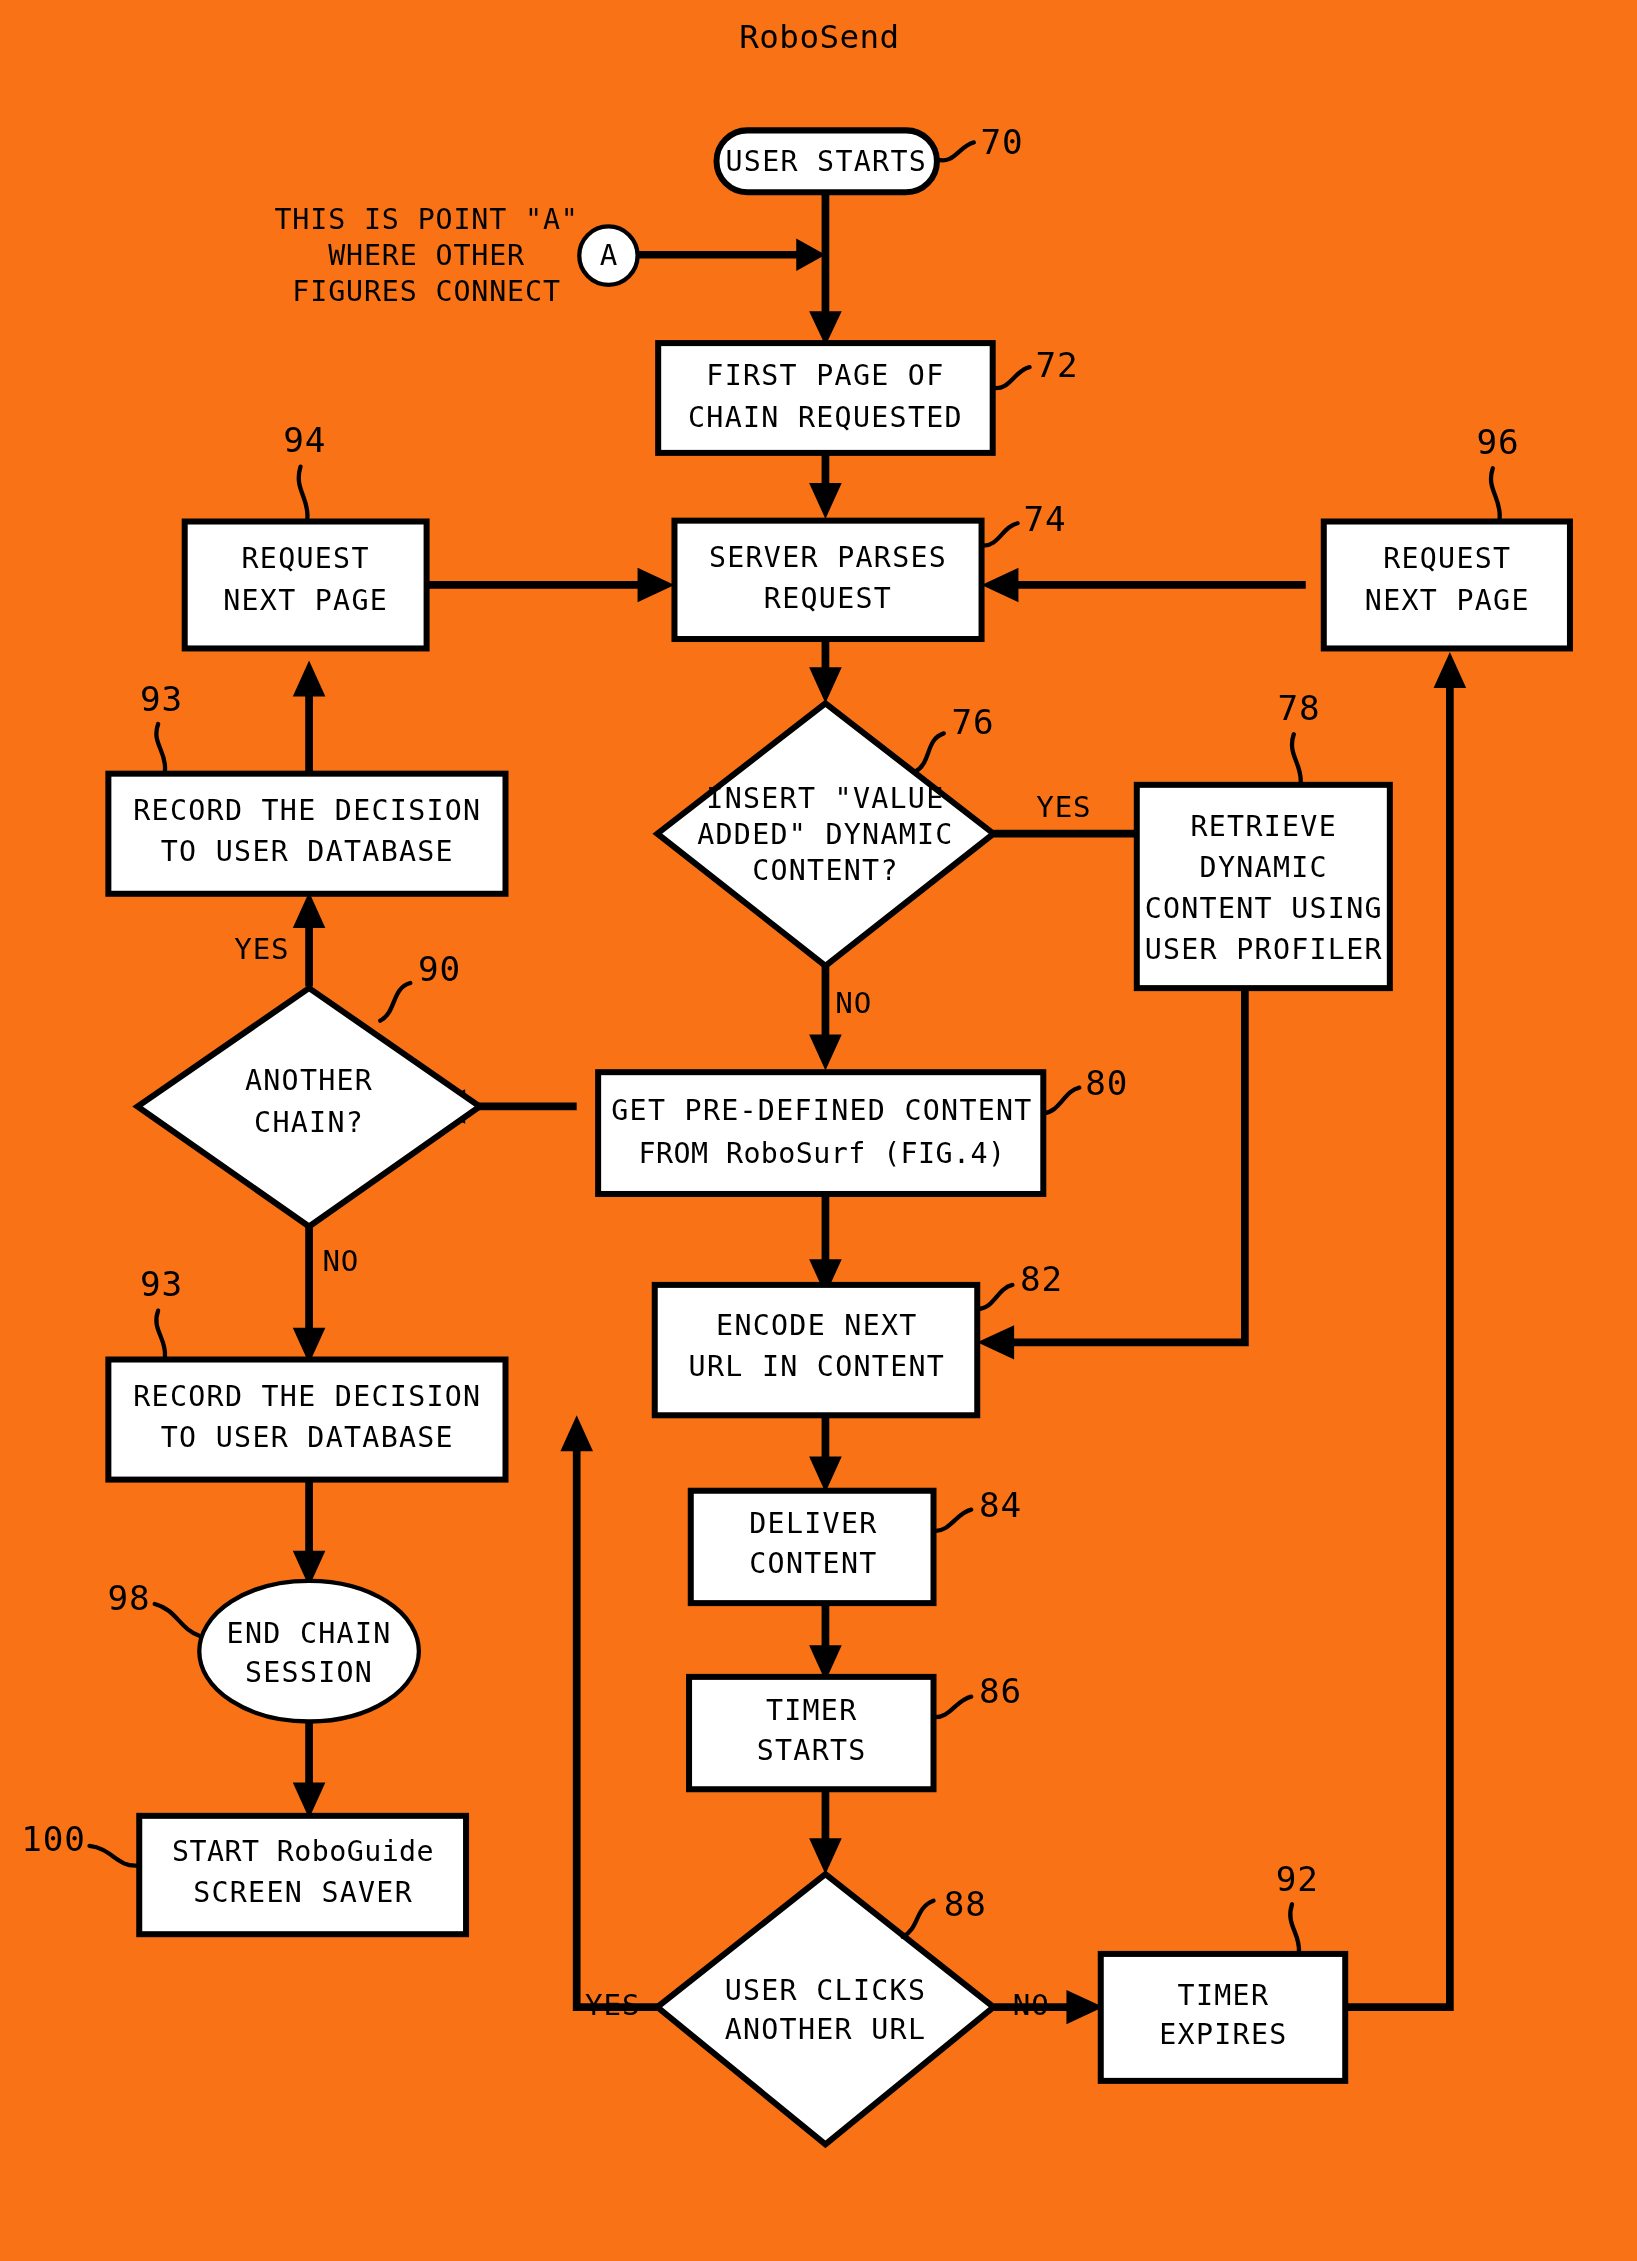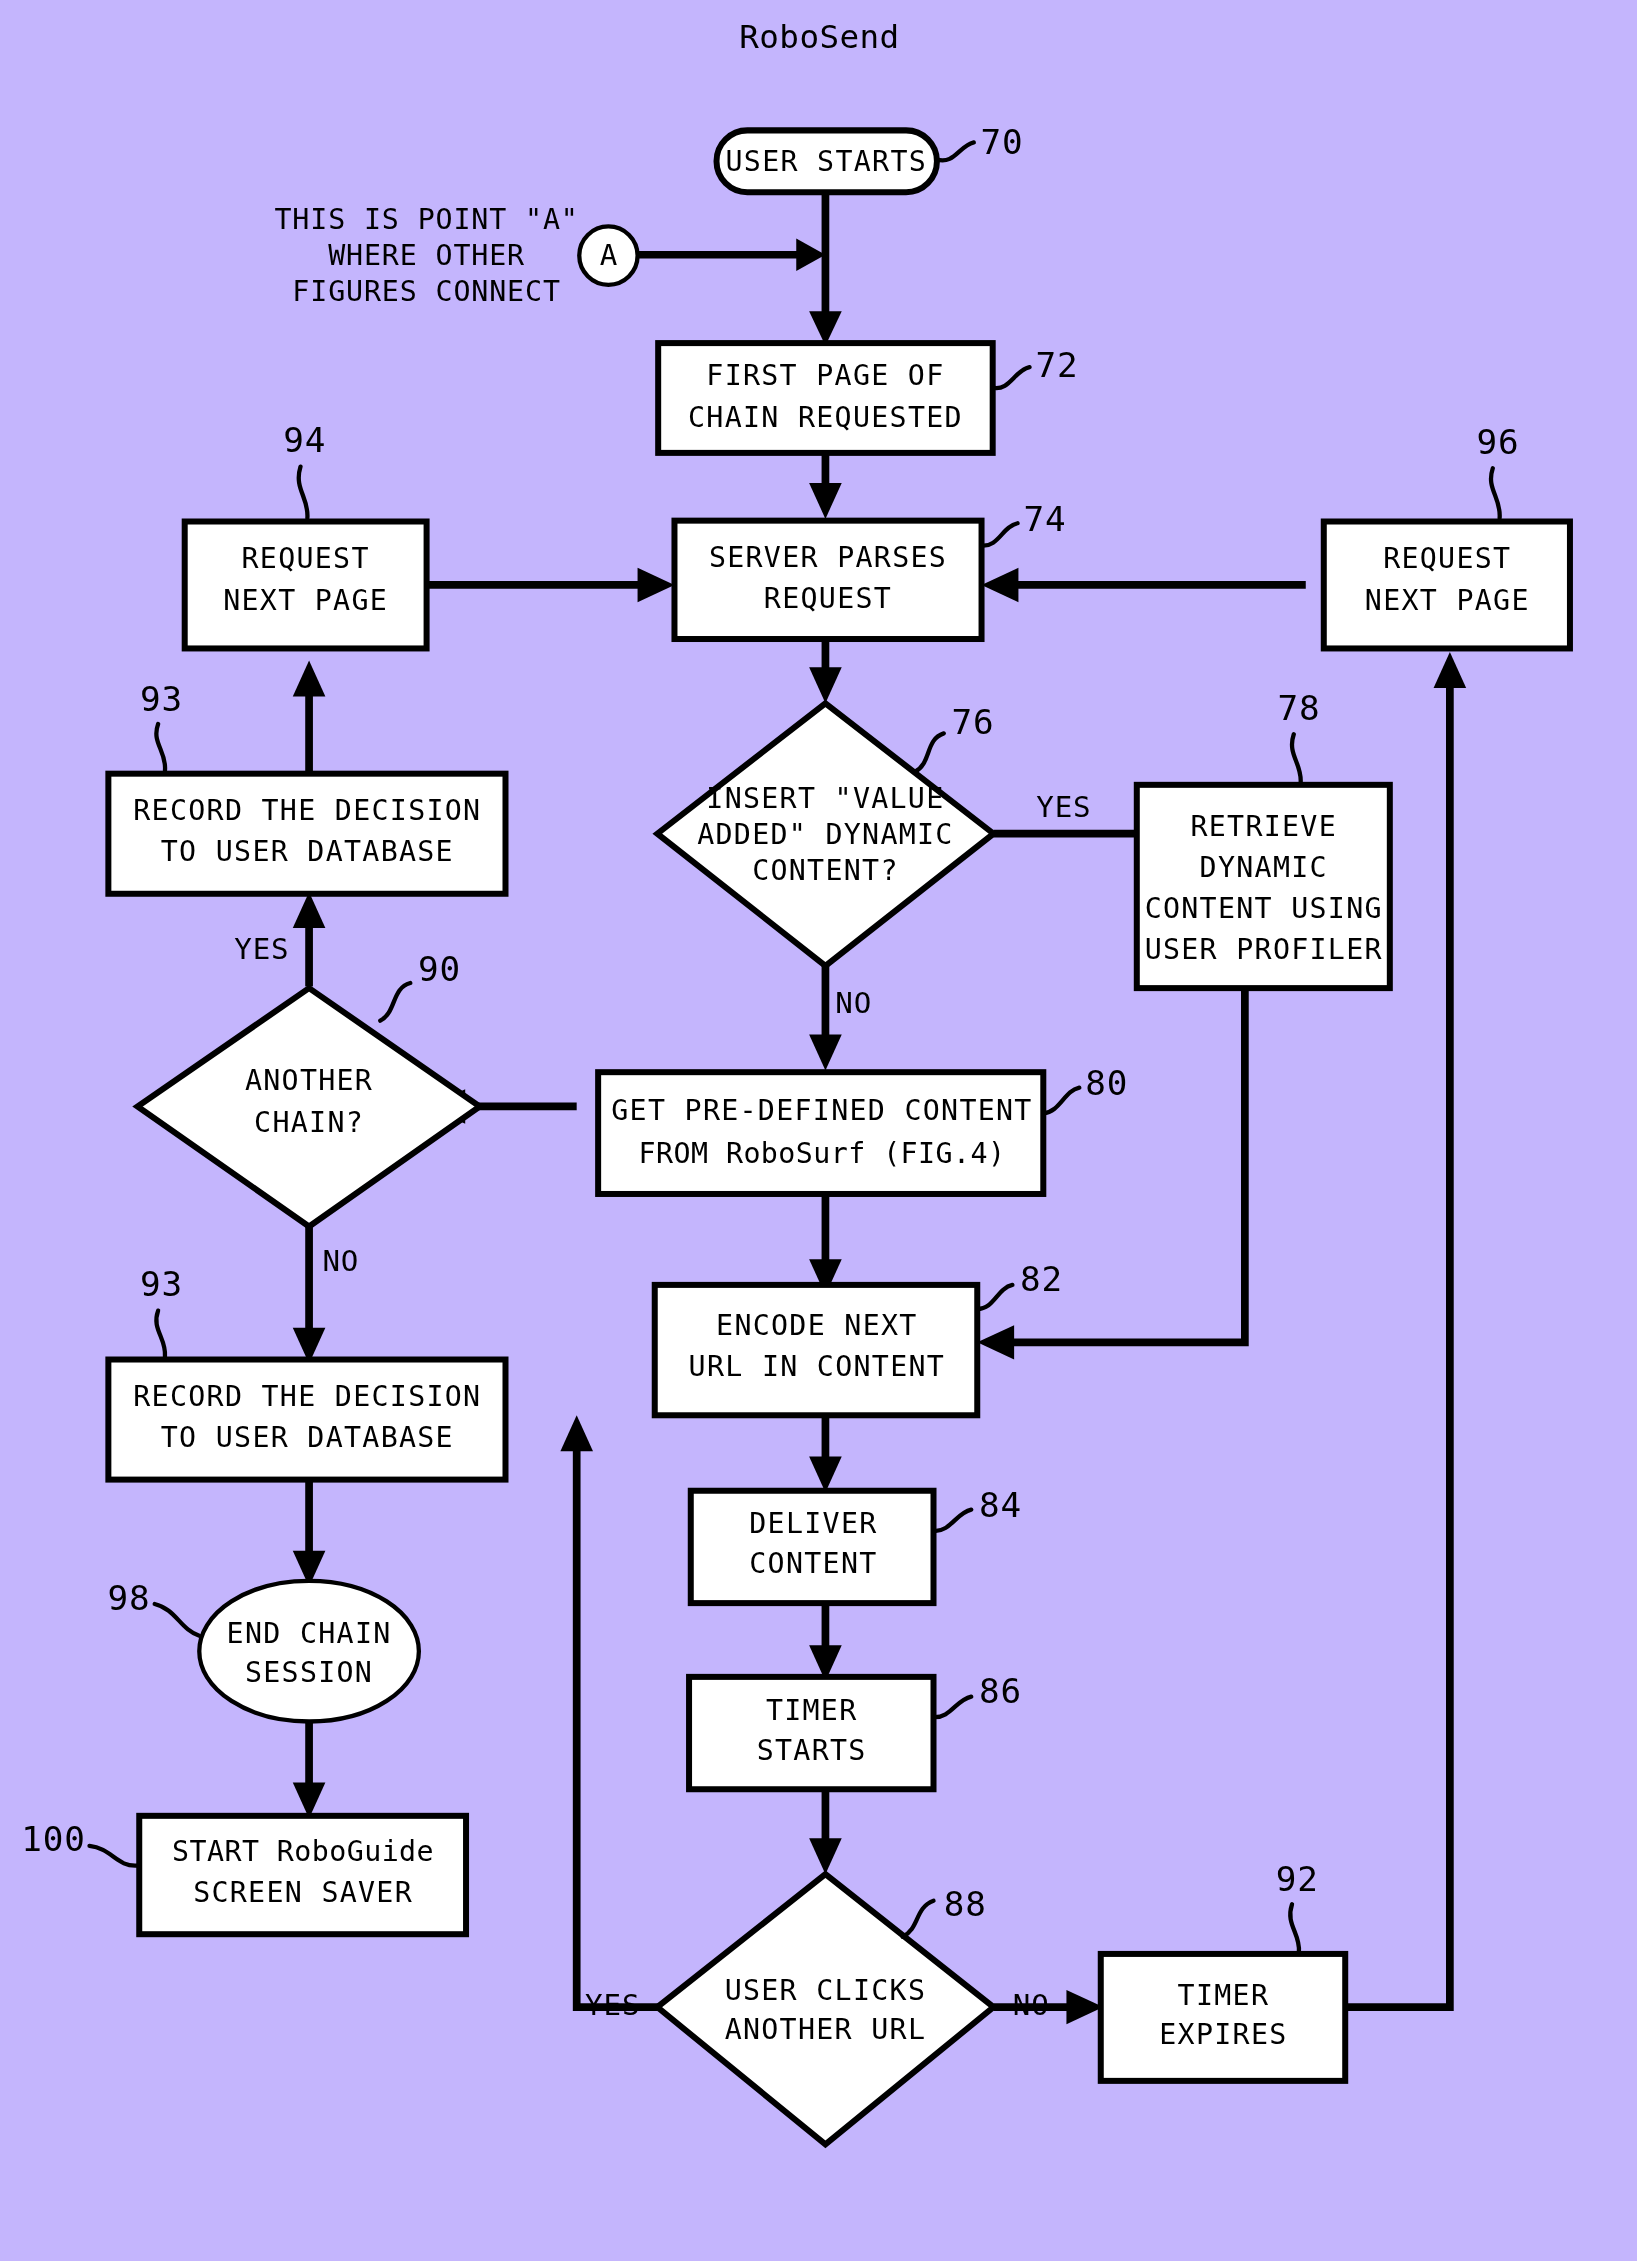--- a/index.html
+++ b/index.html
@@ -4,21 +4,21 @@
 <style>
   html, body {
     margin: 0;
     padding: 0;
     background: #ffffff;
   }
   #figure-root {
     position: relative;
     width: 1638px;
     height: 2261px;
-    background: #c4b5fd;
+    background: #f97316;
     font-family: "DejaVu Sans Mono", monospace;
     overflow: hidden;
   }
   #flow-svg {
     position: absolute;
     left: 0;
     top: 0;
     width: 1638px;
     height: 2261px;
   }

